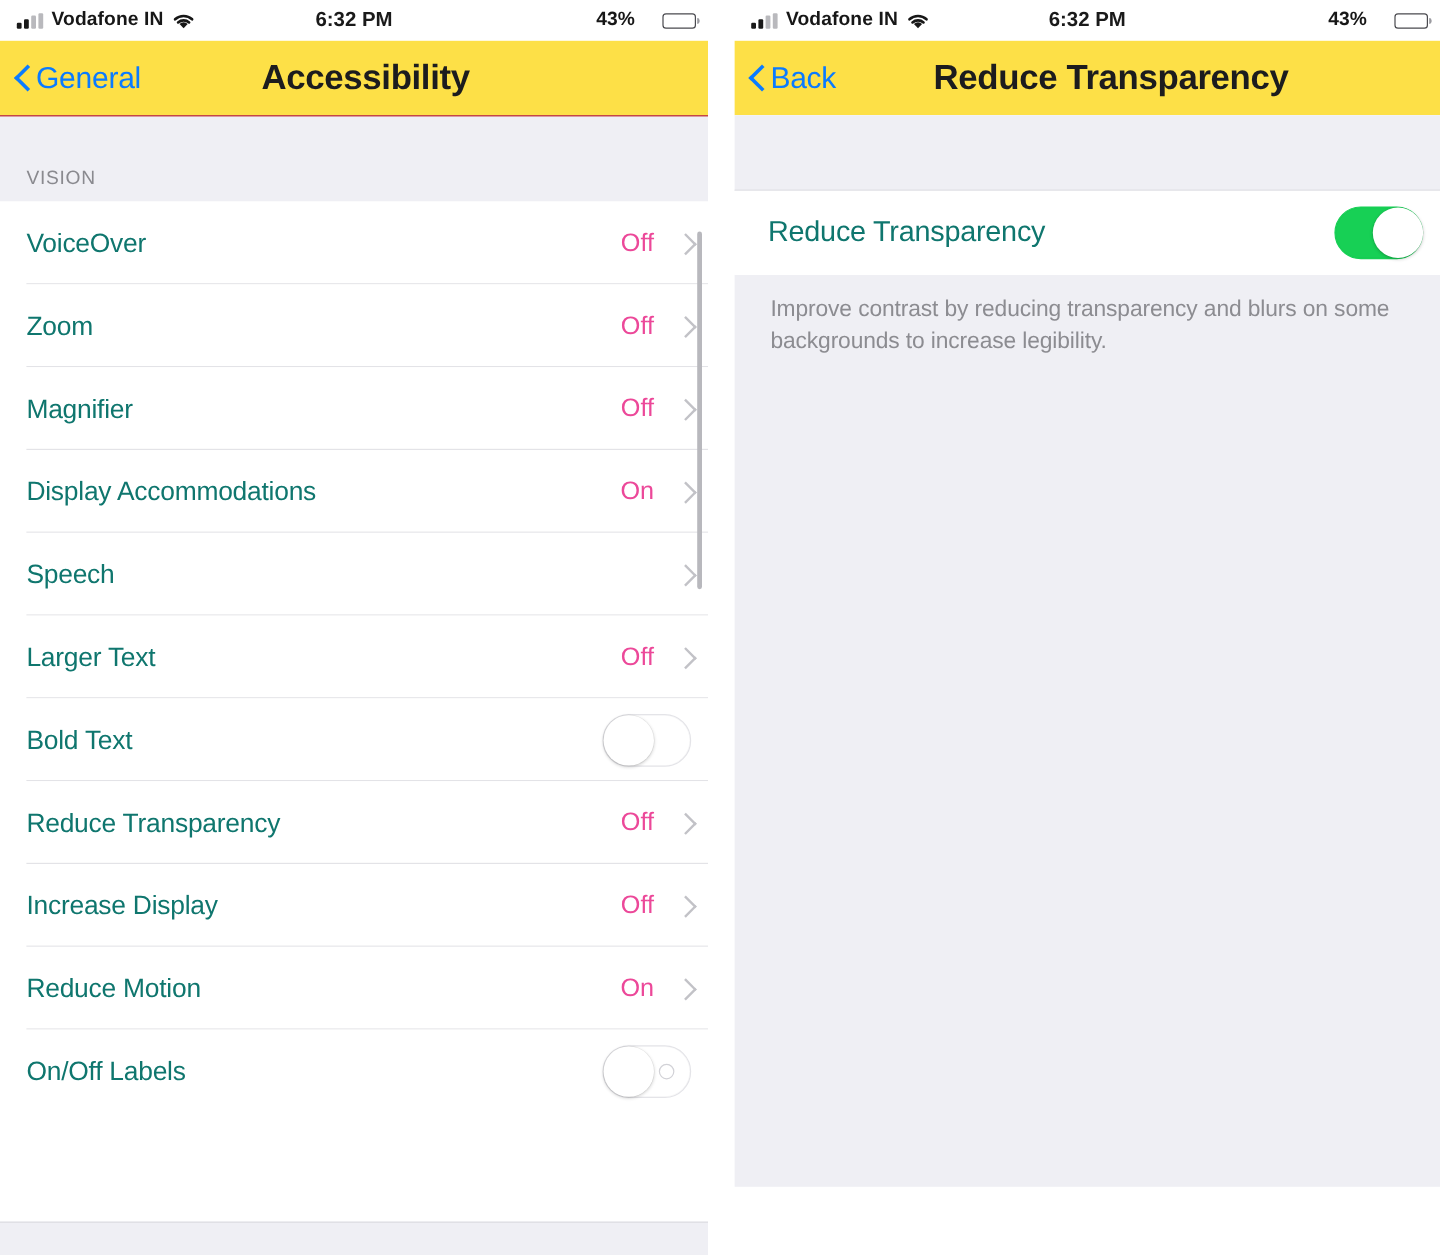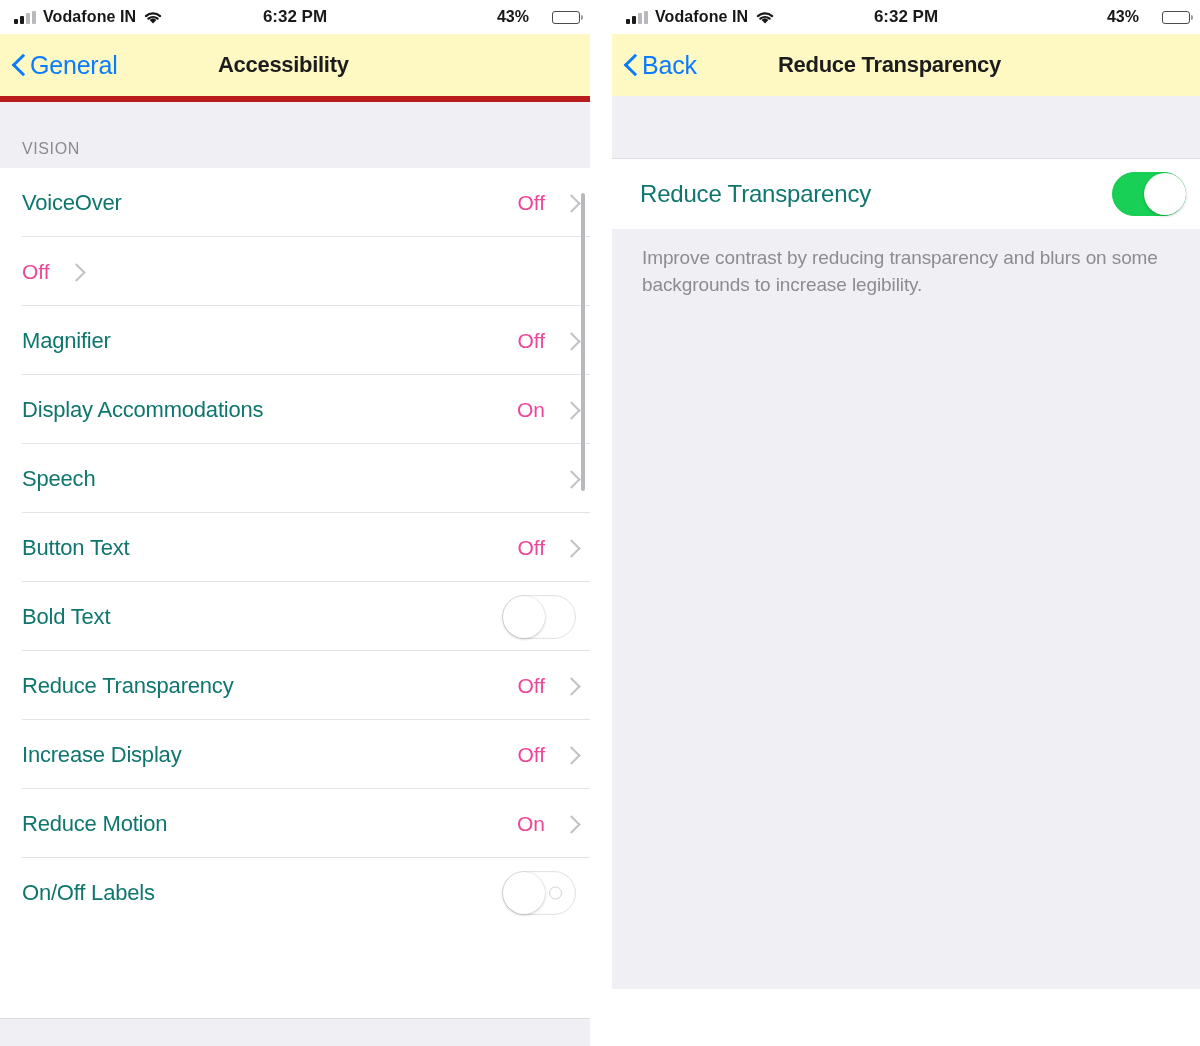--- a/index.html
+++ b/index.html
@@ -42,46 +42,46 @@
 
   .battpct{ font-size:16px; font-weight:bold; color:#171717; }
   .batt{ position:relative; width:28px; height:13px; border:1.6px solid #4a4a4f;
          border-radius:3px; padding:1.5px; }
   .batt .fill{ height:100%; background:#1a1a1a; border-radius:1px; }
   .batt:after{ content:""; position:absolute; right:-4px; top:3.5px; width:2.5px; height:5px;
                background:#9a9aa0; border-radius:0 2px 2px 0; }
 
   
   .navbar{
-    position:relative; height:62px; width:100%; background:#fef9c3;
+    position:relative; height:62px; width:100%; background:#fde047;
     display:flex; align-items:center;
   }
   .back{
     position:absolute; left:12px; display:flex; align-items:center; gap:5px;
     color:#0a7bff; font-size:25px; cursor:pointer;
   }
   .back .chev{ display:inline-block; width:13px; height:22px; position:relative; }
   .back .chev:before{
     content:""; position:absolute; left:3px; top:3px; width:13px; height:13px;
     border-left:3.6px solid #0a7bff; border-bottom:3.6px solid #0a7bff;
     transform:rotate(45deg);
   }
   .back-label{ font-size:25px; color:#0a7bff; letter-spacing:-0.2px; }
   .nav-title{
     position:absolute; left:0; right:0; text-align:center;
-    font-size:22px; font-weight:bold; color:#1c1c1e; letter-spacing:-0.3px;
+    font-size:29px; font-weight:bold; color:#1c1c1e; letter-spacing:-0.3px;
   }
   .nav-title.nt-left{ text-align:left; left:218px; }
   .nav-title.nt-right{ text-align:left; left:166px; }
 
   
   .content{ position:relative; width:100%; height:950px; background:#ffffff; }
 
   .section-head{
-    background:#efeff4; border-top:6px solid #b91c1c;
+    background:#efeff4; border-top:1px solid #b91c1c;
     height:72px; display:flex; align-items:flex-end; padding:0 0 10px 22px;
   }
   .section-head span{ font-size:16px; color:#8a8a8f; letter-spacing:0.6px; }
 
   .list{ background:#ffffff; }
   .row{
     position:relative; height:69px; display:flex; align-items:center;
     padding:0 14px 0 22px; background:#ffffff; cursor:pointer;
   }
   .row:after{
@@ -190,20 +190,21 @@
 
       <div class="list">
 
         <div class="row">
           <span class="row-label">VoiceOver</span>
           <span class="row-value">Off</span>
           <span class="chev-r"></span>
         </div>
 
         <div class="row">
+          <span class="row-label">Zoom</span>
           <span class="row-value">Off</span>
           <span class="chev-r"></span>
         </div>
 
         <div class="row">
           <span class="row-label">Magnifier</span>
           <span class="row-value">Off</span>
           <span class="chev-r"></span>
         </div>
 
@@ -213,21 +214,21 @@
           <span class="chev-r"></span>
         </div>
 
         <div class="row">
           <span class="row-label">Speech</span>
           <span class="row-value"></span>
           <span class="chev-r"></span>
         </div>
 
         <div class="row">
-          <span class="row-label">Button Text</span>
+          <span class="row-label">Larger Text</span>
           <span class="row-value">Off</span>
           <span class="chev-r"></span>
         </div>
 
         <div class="row">
           <span class="row-label">Bold Text</span>
           <span class="toggle">
             <span class="knob"></span>
           </span>
         </div>

